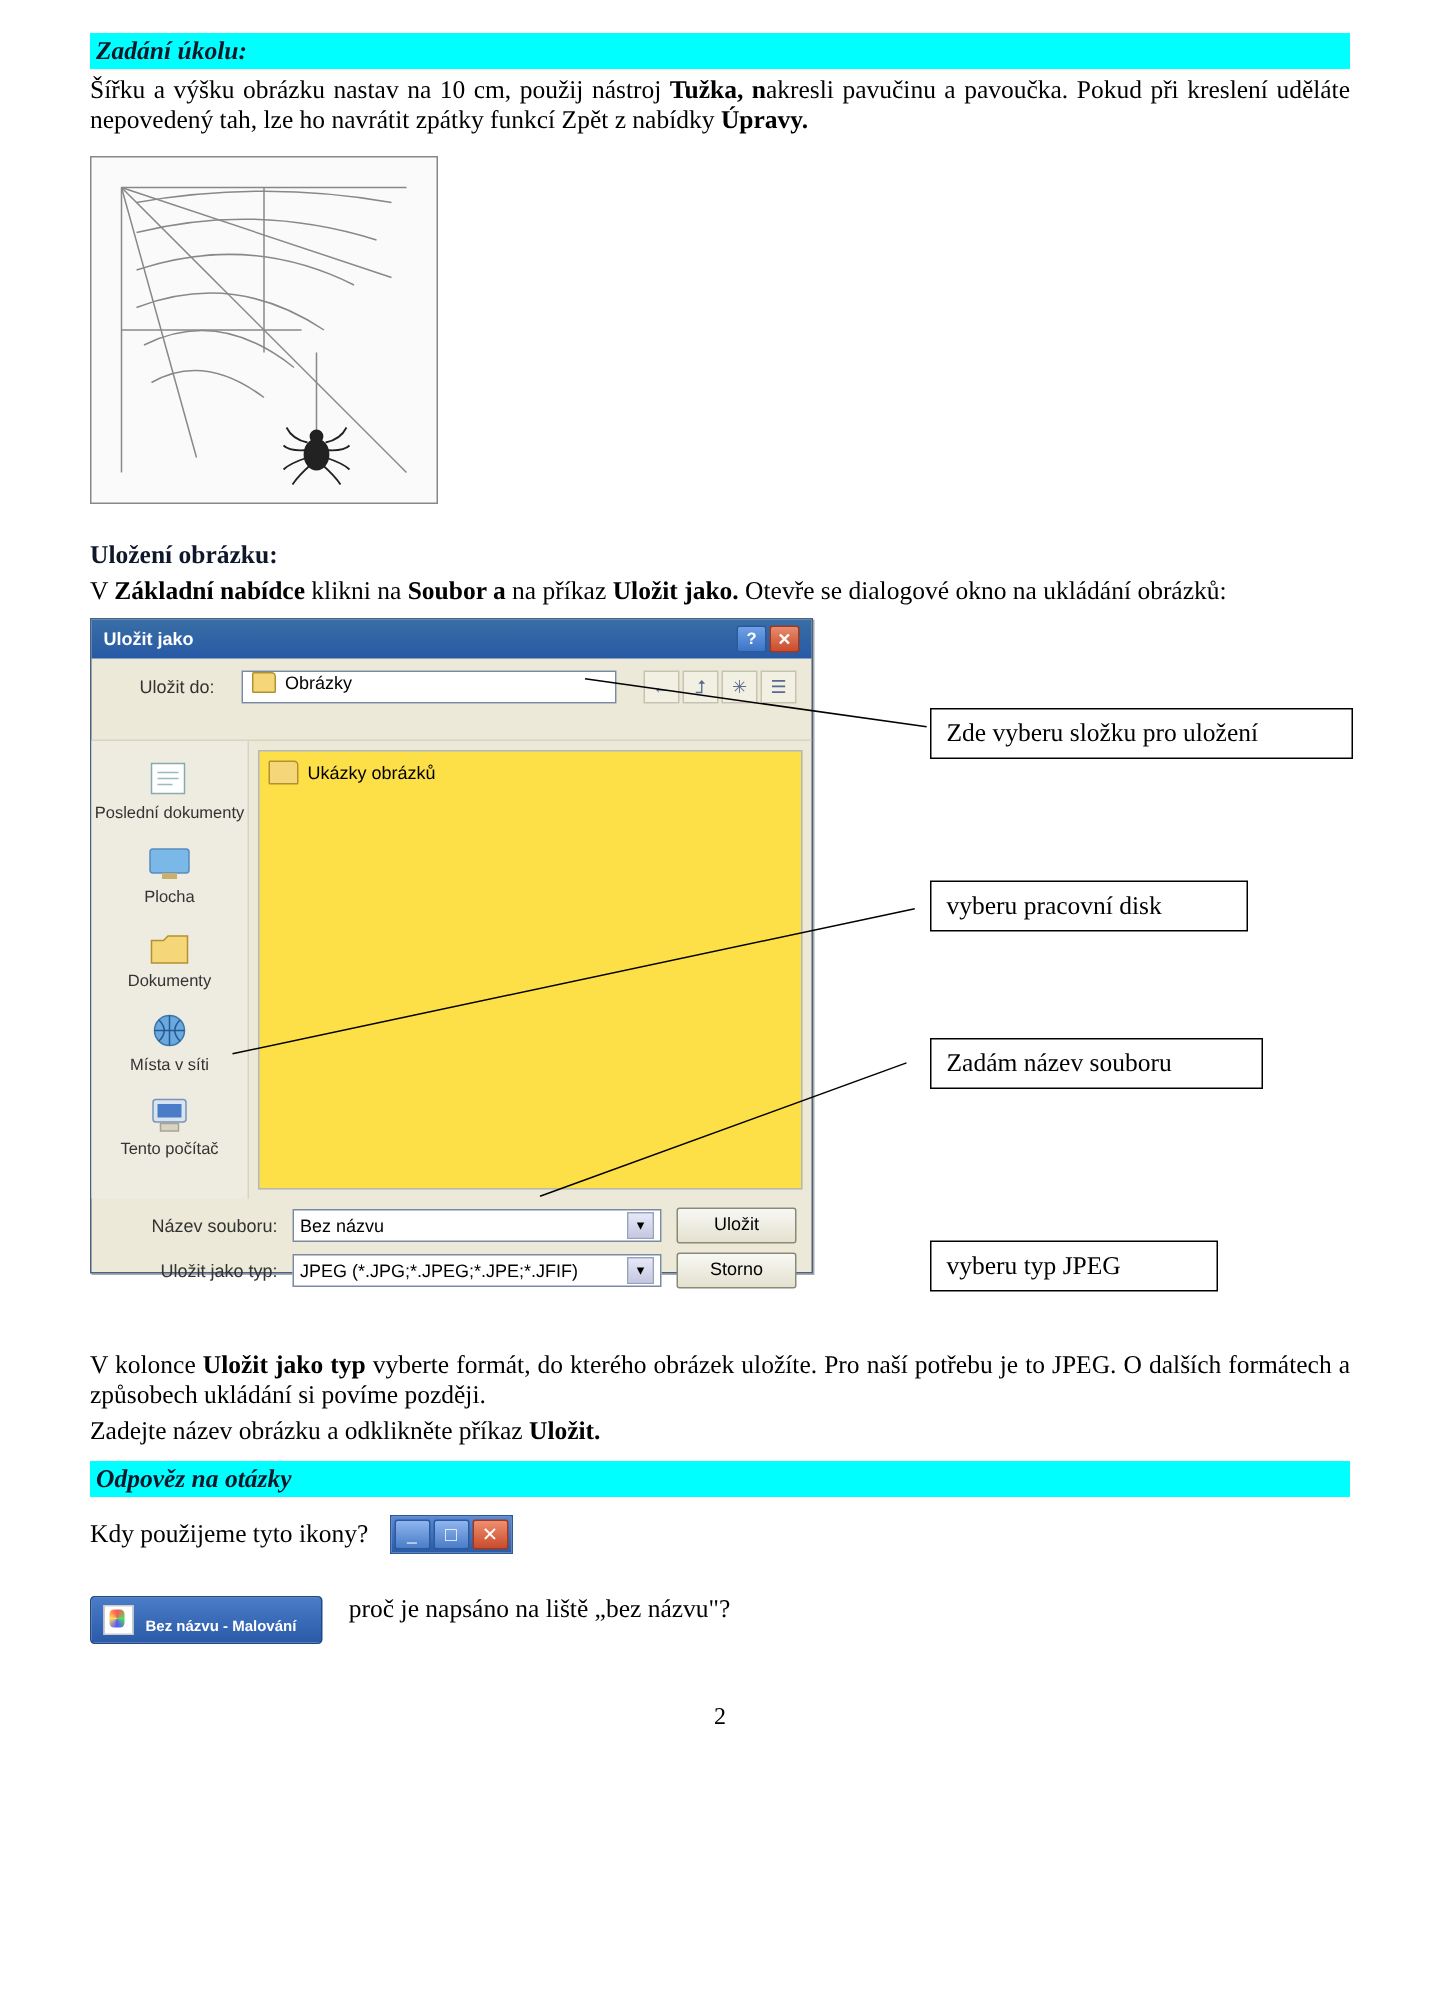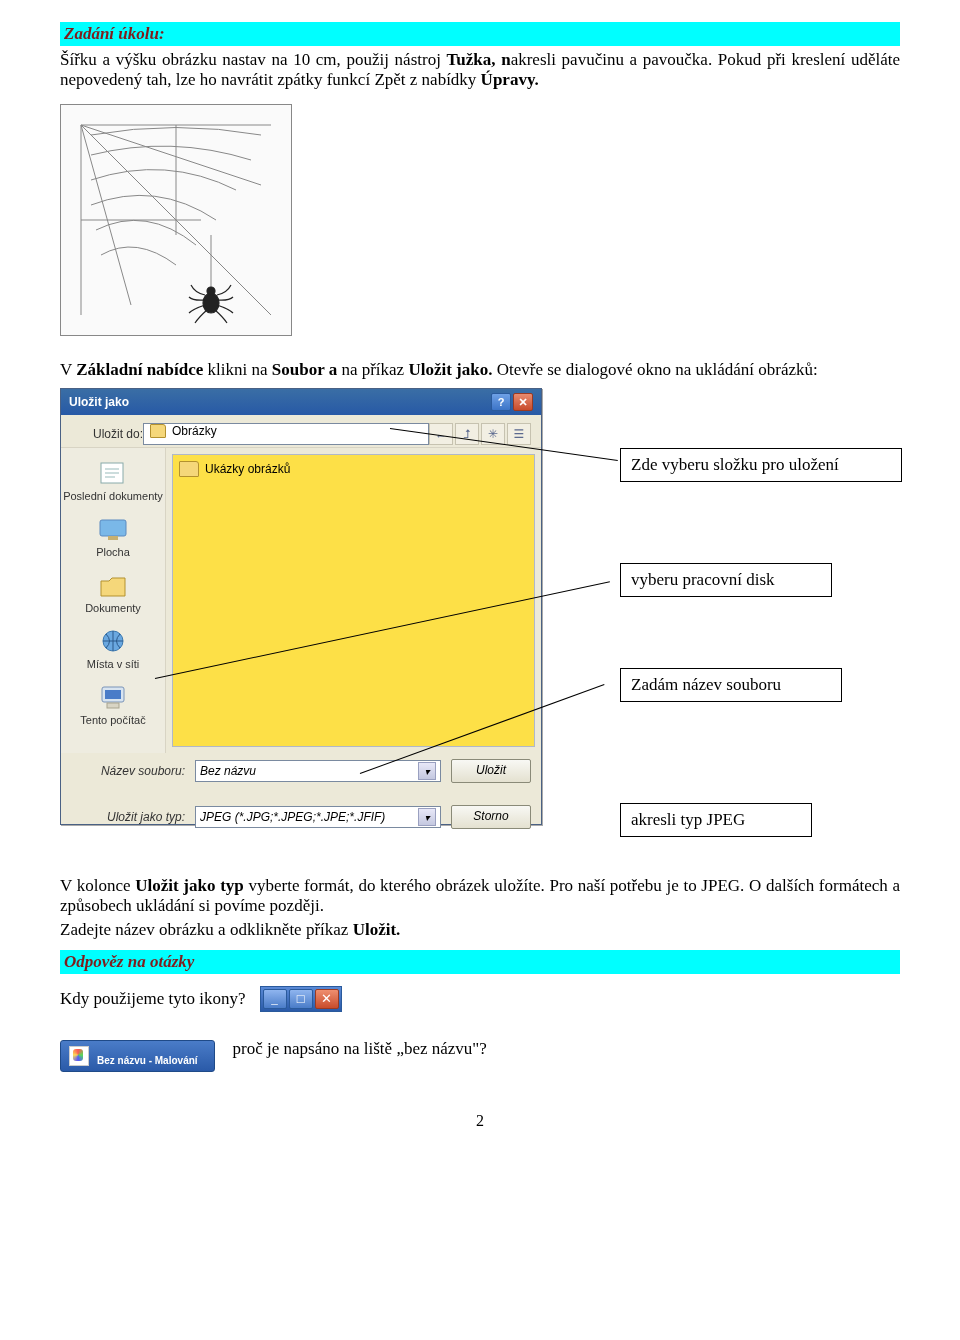--- a/index.html
+++ b/index.html
@@ -14,21 +14,21 @@
   .page {
     padding: 20px 60px 40px 60px;
   }
   .banner {
     background: #00ffff;
     padding: 2px 4px;
     margin: 2px 0;
   }
   .bold { font-weight: bold; margin-top: 11px; }
   .bold-italic { font-weight: bold; font-style: italic; }
-  .colored { color: #7f1d1d; font-family: Liberation Serif, serif; }
+  .colored { color: #0f172a; font-family: Liberation Serif, serif; }
   .justify { text-align: justify; }
   .para { margin: 4px 0; }
 
   
   .spider-box {
     width: 230px;
     height: 230px;
     border: 1px solid #888;
     margin: 14px 0 24px 0;
     position: relative;
@@ -69,22 +69,22 @@
     border-radius: 2px;
     color: #fff;
     font-size: 11px;
     display: flex; align-items: center; justify-content: center;
     cursor: pointer;
   }
   .tbtn.close { background: linear-gradient(#e88b6f,#c84c2c); border-color: #9a3a22; }
   .dlg-row1 {
     display: flex;
     align-items: center;
-    gap: 0;
-    padding: 8px 10px 2px 10px;
+    gap: 18px;
+    padding: 8px 10px 24px 10px;
     border-bottom: 1px solid #d8d4c4;
   }
   .dlg-label { width: 72px; text-align: right; color: #333; }
   .lookin {
     flex: 1;
     background: #fff;
     border: 1px solid #7a8aa0;
     height: 20px;
     display: flex;
     padding: 0 6px;
@@ -143,24 +143,23 @@
   }
   .folder-item .fico2 {
     width: 18px; height: 14px;
     background: #f5d77a; border: 1px solid #b3912f; border-radius: 1px 3px 1px 1px;
   }
   .dlg-bottom {
     padding: 6px 10px 10px 28px;
     display: grid;
     grid-template-columns: 96px 1fr 80px;
     grid-template-rows: auto auto;
-    gap: 22px 10px;
+    gap: 6px 10px;
     align-items: center;
     font-size: 12px;
-    font-style: italic;
   }
   .dlg-bottom .blabel { text-align: right; color: #333; }
   .combo {
     background: #fff;
     border: 1px solid #7a8aa0;
     height: 20px;
     display: flex; align-items: center; justify-content: space-between;
     padding: 0 4px;
   }
   .combo .chev {
@@ -290,20 +289,23 @@
       <path d="M144 200 Q132 204 128 208" fill="none"></path>
       <path d="M146 205 Q138 212 134 218" fill="none"></path>
       <path d="M156 190 Q166 188 170 180" fill="none"></path>
       <path d="M156 195 Q168 196 172 192" fill="none"></path>
       <path d="M156 200 Q168 204 172 208" fill="none"></path>
       <path d="M154 205 Q162 212 166 218" fill="none"></path>
     </g>
   </svg>
 </div>
 
+<div class="para">
+  <span class="bold colored">Uložení obrázku:</span>
+</div>
 <div class="para justify">
   <span>V </span><span class="bold">Základní nabídce</span><span> klikni na </span><span class="bold">Soubor a</span><span> na příkaz </span><span class="bold">Uložit jako.</span><span> Otevře se dialogové okno na ukládání obrázků:</span>
 </div>
 
 <div class="save-area">
 
   <div class="dialog">
     <div class="dlg-title">
       <span>Uložit jako</span>
       <div class="dlg-title-buttons">
@@ -397,21 +399,21 @@
 
   <div class="callout" style="left:560px; top:60px; width:260px;">Zde vyberu složku pro uložení</div>
   <div class="lead" style="left:330px; top:40px; width:230px; transform-origin:left; transform:rotate(8deg);"></div>
 
   <div class="callout" style="left:560px; top:175px; width:190px;">vyberu pracovní disk</div>
   <div class="lead" style="left:95px; top:290px; width:465px; transform-origin:left; transform:rotate(-12deg);"></div>
 
   <div class="callout" style="left:560px; top:280px; width:200px;">Zadám název souboru</div>
   <div class="lead" style="left:300px; top:385px; width:260px; transform-origin:left; transform:rotate(-20deg);"></div>
 
-  <div class="callout" style="left:560px; top:415px; width:170px;">akresli typ JPEG</div>
+  <div class="callout" style="left:560px; top:415px; width:170px;">vyberu typ JPEG</div>
 
 </div>
 
 <div class="para justify">
   <span>V kolonce </span><span class="bold">Uložit jako typ</span><span> vyberte formát, do kterého obrázek uložíte. Pro naší potřebu je to JPEG. O dalších formátech a způsobech ukládání si povíme později.</span>
 </div>
 <div class="para">
   <span>Zadejte název obrázku a odklikněte příkaz </span><span class="bold">Uložit.</span>
 </div>
 

